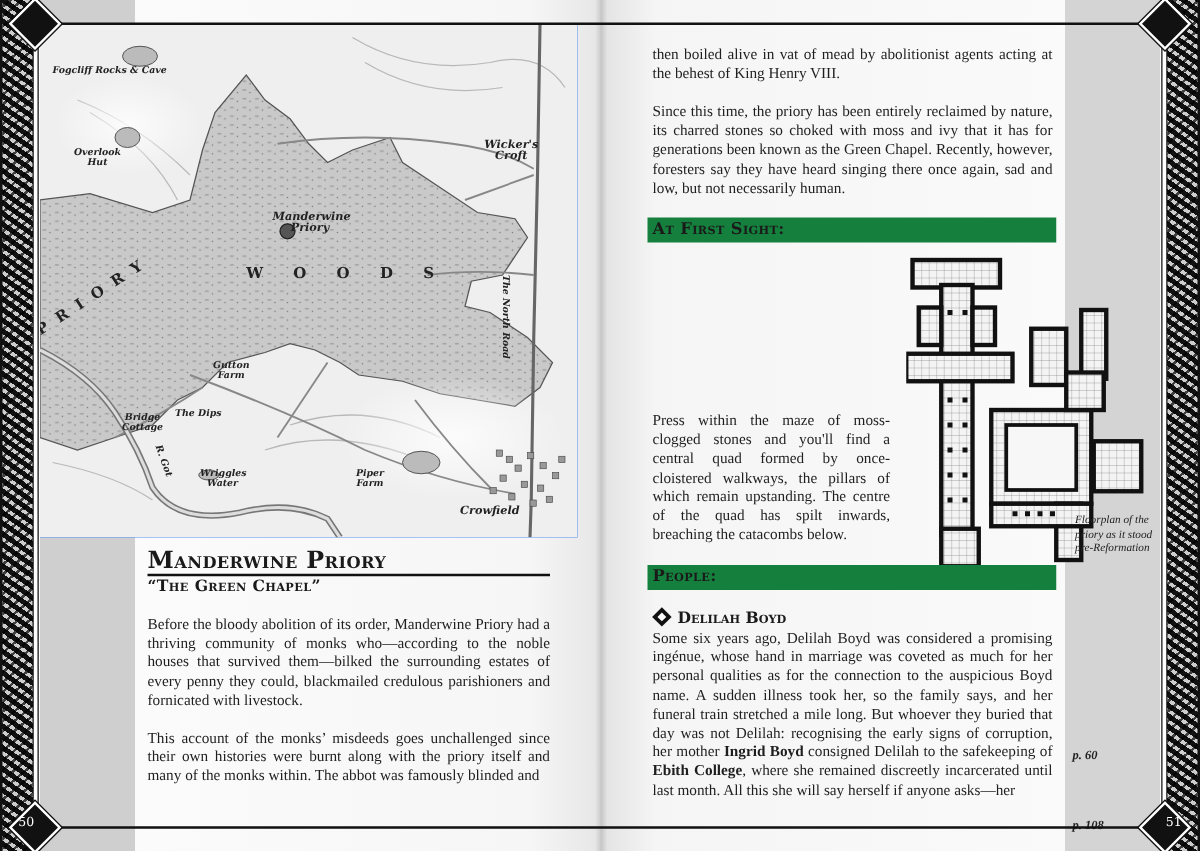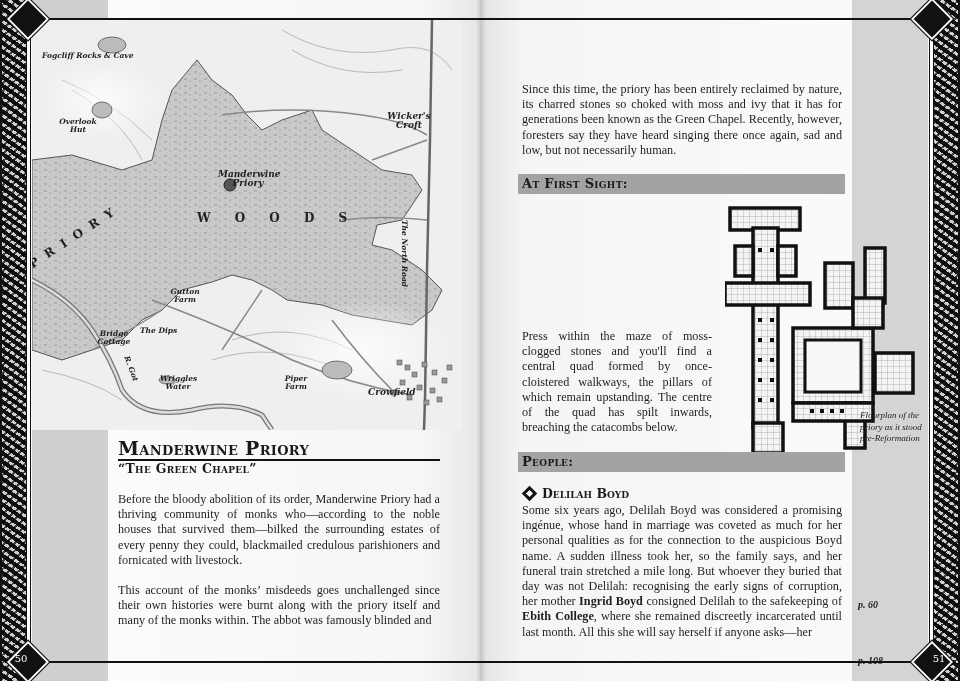--- a/index.html
+++ b/index.html
@@ -64,21 +64,21 @@
     border-bottom:2.5px solid #111; line-height:22px; letter-spacing:.3px; }
   .subtitle { position:absolute; left:118px; top:461px; font-variant:small-caps; font-weight:bold;
     font-size:12.5px; color:#1a1a1a; letter-spacing:.3px; }
   .body-text { font-family:"Liberation Serif", serif; font-size:12.2px; line-height:15.2px; text-align:justify; color:#1e1e1e; }
   .lp1 { position:absolute; left:118px; top:492px; width:322px; }
   .lp2 { position:absolute; left:118px; top:583px; width:322px; }
 
   
   .rp0 { position:absolute; left:522px; top:36px; width:320px; }
   .rp1 { position:absolute; left:522px; top:82px; width:320px; }
-  .section-head { position:absolute; left:518px; width:327px; height:20px; background:#a3a3a3;
+  .section-head { position:absolute; left:518px; width:327px; height:20px; background:#15803d;
     font-variant:small-caps; font-weight:bold; font-size:13px; padding-left:4px; line-height:20px; color:#1a1a1a; letter-spacing:.3px; }
   .sh1 { top:174px; }
   .sh2 { top:452px; }
   .rp2 { position:absolute; left:522px; top:207px; width:190px; }
   .rp3 { position:absolute; left:522px; top:329px; width:190px; }
   .npc-name { position:absolute; left:522px; top:486px; font-variant:small-caps; font-weight:bold; font-size:12.5px; display:flex; align-items:center; gap:5px; }
   .npc-icon { width:11px; height:11px; background:#111; transform:rotate(45deg); position:relative; display:inline-block; margin:0 2px; }
   .npc-icon::after { content:""; position:absolute; left:3px; top:3px; width:5px; height:5px; background:#fafafa; }
   .rp4 { position:absolute; left:522px; top:503px; width:320px; }
   .ref { position:absolute; left:858px; font-family:"Liberation Serif", serif; font-style:italic; font-size:10px; color:#222;font-weight:bold; }
@@ -181,28 +181,29 @@
     <div class="map-label town" style="left:186px;top:150px;width:60px;">Manderwine Priory</div>
     <div class="map-label large" style="left:165px;top:192px;letter-spacing:10px;">W O O D S</div>
     <div class="map-label large" style="left:-5px;top:240px;letter-spacing:9px;transform:rotate(-33deg);transform-origin:left top;">PRIORY</div>
     <div class="map-label" style="left:376px;top:200px;transform:rotate(90deg);transform-origin:left top;white-space:nowrap;">The North Road</div>
     <div class="map-label" style="left:138px;top:268px;width:30px;">Gutton Farm</div>
     <div class="map-label" style="left:64px;top:310px;width:36px;">Bridge Cottage</div>
     <div class="map-label" style="left:108px;top:307px;">The Dips</div>
     <div class="map-label" style="left:98px;top:335px;transform:rotate(70deg);transform-origin:left top;white-space:nowrap;">R. Got</div>
     <div class="map-label" style="left:128px;top:355px;width:36px;">Wriggles Water</div>
     <div class="map-label" style="left:252px;top:355px;width:24px;">Piper Farm</div>
-    <div class="map-label town" style="left:302px;top:368px;padding-left:34px;">Crowfield</div>
+    <div class="map-label town" style="left:302px;top:385px;padding-left:34px;">Crowfield</div>
   </div>
 
   <div class="title">Manderwine Priory</div>
   <div class="subtitle">“The Green Chapel”</div>
   <p class="body-text lp1">Before the bloody abolition of its order, Manderwine Priory had a thriving community of monks who—according to the noble houses that survived them—bilked the surrounding estates of every penny they could, blackmailed credulous parishioners and fornicated with livestock.</p>
   <p class="body-text lp2">This account of the monks’ misdeeds goes unchallenged since their own histories were burnt along with the priory itself and many of the monks within. The abbot was famously blinded and</p>
 
+  <p class="body-text rp0">then boiled alive in vat of mead by abolitionist agents acting at the behest of King Henry VIII.</p>
   <p class="body-text rp1">Since this time, the priory has been entirely reclaimed by nature, its charred stones so choked with moss and ivy that it has for generations been known as the Green Chapel. Recently, however, foresters say they have heard singing there once again, sad and low, but not necessarily human.</p>
 
   <div class="section-head sh1">At First Sight:</div>
   <p class="body-text rp3">Press within the maze of moss-clogged stones and you'll find a central quad formed by once-cloistered walkways, the pillars of which remain upstanding. The centre of the quad has spilt inwards, breaching the catacombs below.</p>
 
   <svg class="floorplan" viewBox="0 0 195 262">
     <defs>
       <pattern id="grid" width="6" height="6" patternUnits="userSpaceOnUse">
         <rect width="6" height="6" fill="#f4f4f4"></rect>
         <path d="M6 0 L0 0 0 6" fill="none" stroke="#777" stroke-width=".5"></path>

